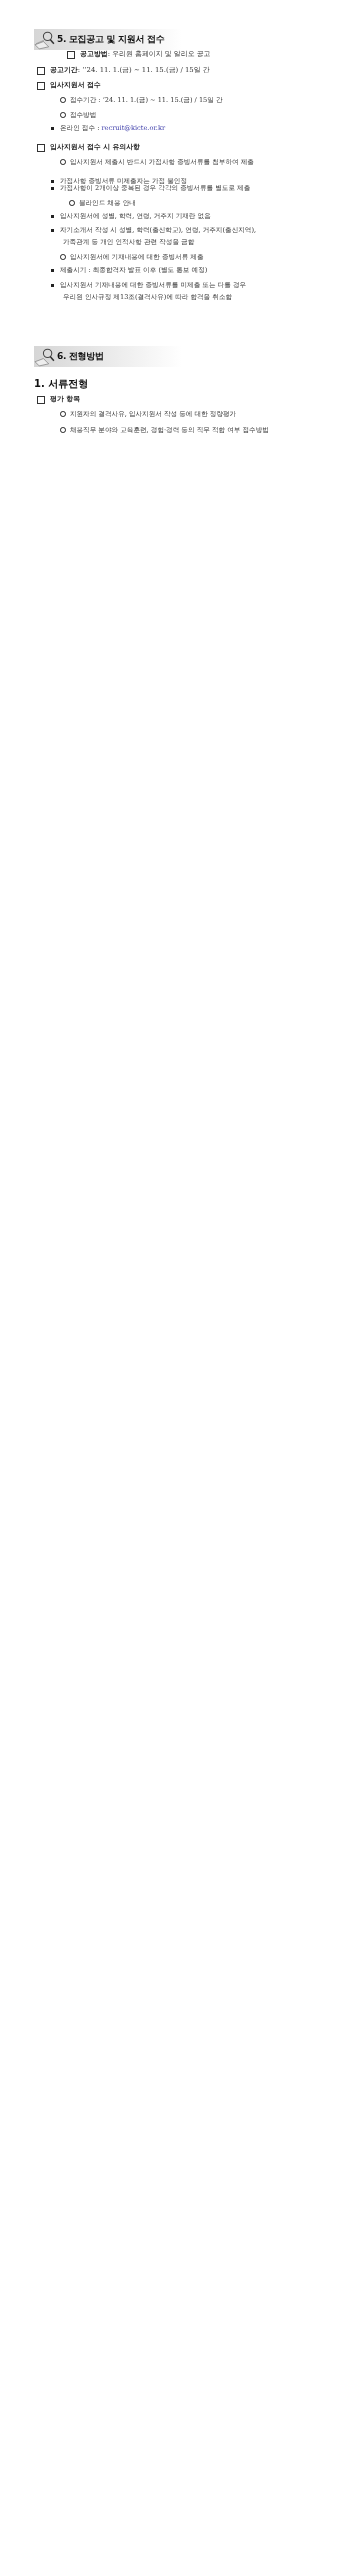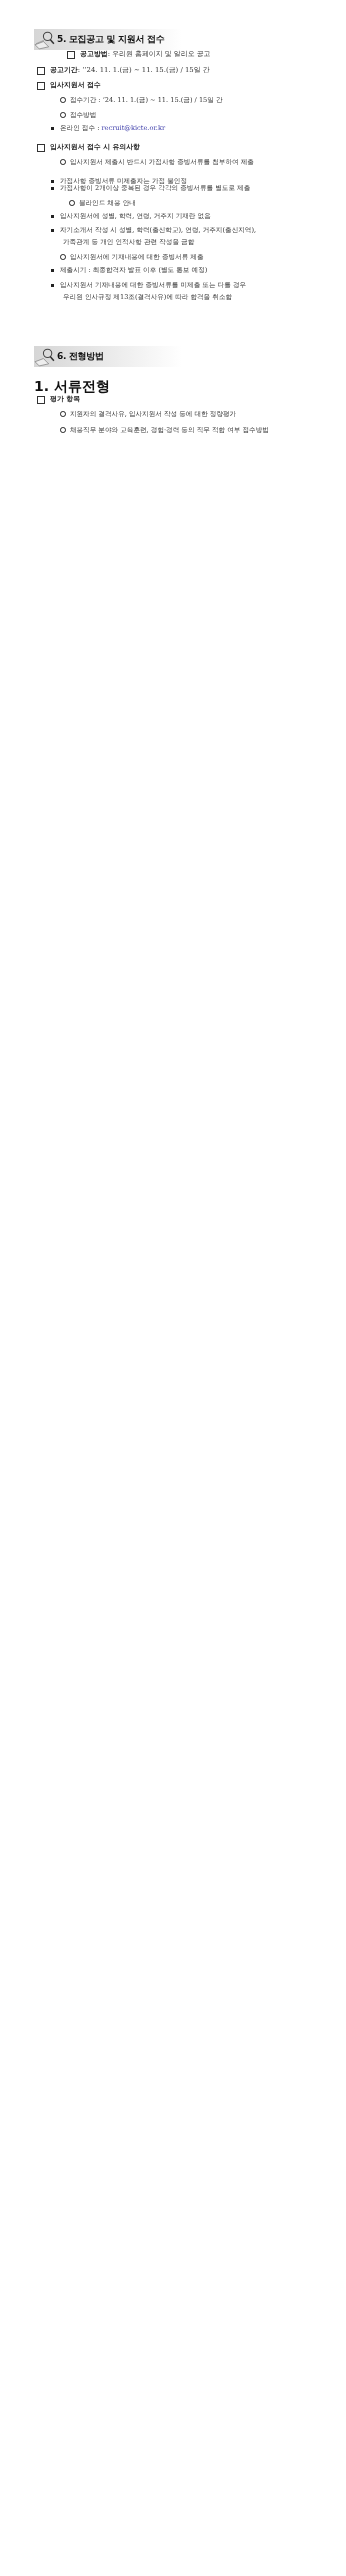--- a/index.html
+++ b/index.html
@@ -17,21 +17,21 @@
     background: linear-gradient(to right, #d6d6d6 0%, #ececec 55%, rgba(255,255,255,0) 100%);
     display: flex; align-items: center;
   }
   .sec-icon { width: 23px; height: 21px; position: relative; }
   .sec-title {
     font-family: "DejaVu Sans", "Liberation Sans", sans-serif;
     font-weight: bold; font-size: 9px; color: #111; letter-spacing: -0.3px;
   }
   .sub-head {
     font-family: "DejaVu Sans", "Liberation Sans", sans-serif;
-    font-weight: bold; font-size: 14px; color: #111;
+    font-weight: bold; font-size: 10px; color: #111;
   }
   .box-item { font-size: 6.9px; display: flex; align-items: center; }
   .box-item .chk {
     display: inline-block; width: 5.8px; height: 5.8px; border: 0.5px solid #333;
     margin-right: 5.3px; flex: none;
   }
   .box-item .lbl { font-family: "DejaVu Sans", "Liberation Sans", sans-serif; font-weight: bold; }
   .box-item .val { font-weight: normal; color: #333; }
   .circ { font-size: 6.6px; color: #333; margin-left: 16px; }
   .circ .ring {

